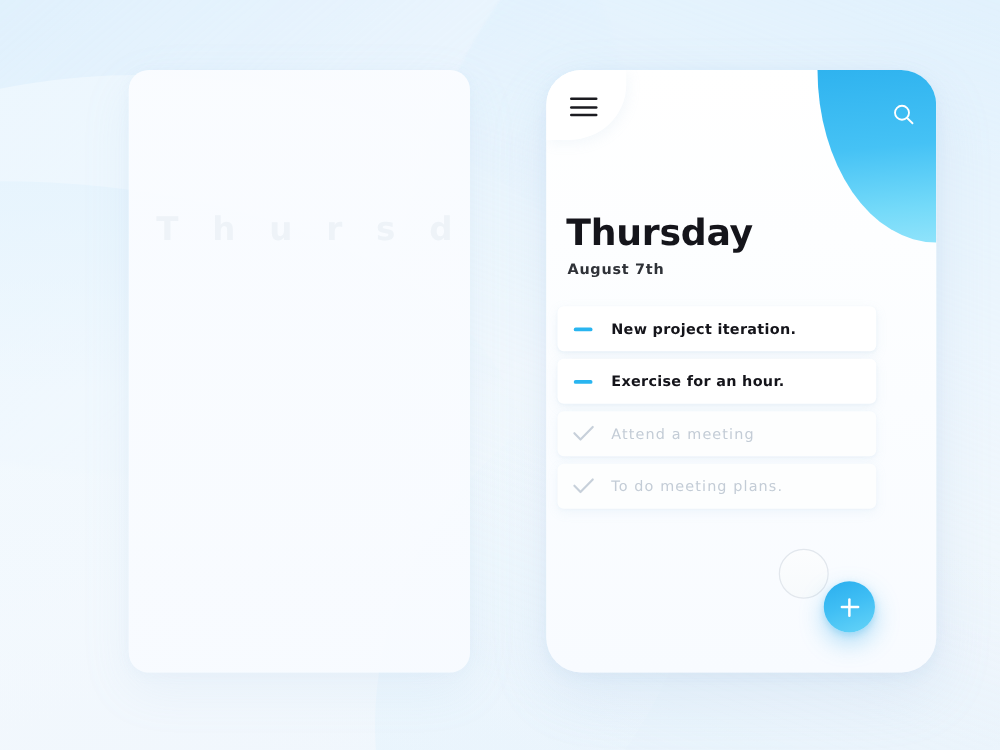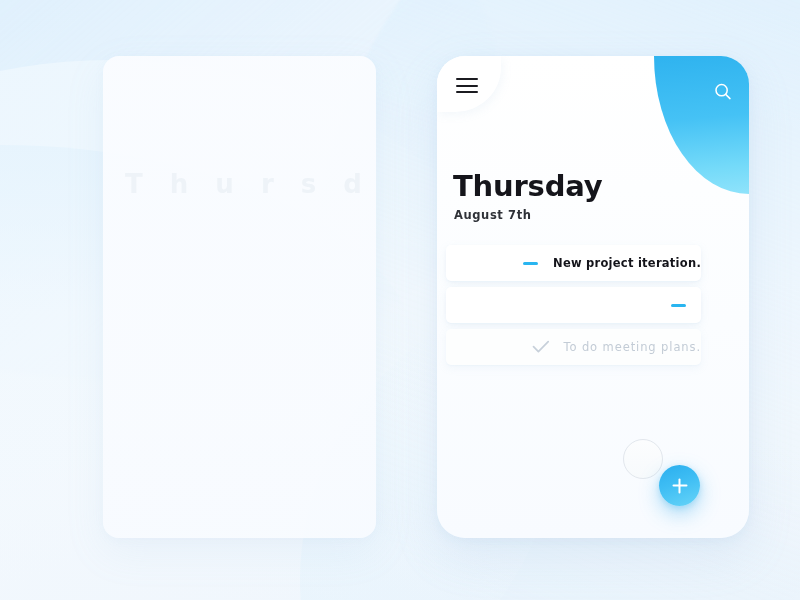--- a/index.html
+++ b/index.html
@@ -195,21 +195,20 @@
     position: relative;
     height: 36px;
     margin-bottom: 6px;
     border-radius: 5px;
     background: #ffffff;
     box-shadow: 0 3px 9px rgba(150,185,220,.13), 0 1px 2px rgba(150,185,220,.08);
     display: flex;
     align-items: center;
     padding-left: 12px;
     box-sizing: border-box;
-    justify-content: flex-end;
   }
   .task-row.done {
     background: #fdfefe;
     box-shadow: 0 3px 9px rgba(150,185,220,.10), 0 1px 2px rgba(150,185,220,.06);
   }
   .marker {
     width: 20px;
     height: 16px;
     flex: 0 0 20px;
     position: relative;
@@ -320,22 +319,31 @@
 
     <div class="task-list">
 
       <div class="task-row">
         <span class="marker dash"></span>
         <span class="task-label">New project iteration.</span>
       </div>
 
       <div class="task-row">
         <span class="marker dash"></span>
+        <span class="task-label">Exercise for an hour.</span>
       </div>
 
+      <div class="task-row done">
+        <span class="marker check">
+          <svg width="18" height="14" viewBox="0 0 18 14" fill="none">
+            <path d="M1.5 6.6 L6.4 11.6 L16.2 1.6" stroke="#c7d0da" stroke-width="1.7" stroke-linecap="round" stroke-linejoin="round"></path>
+          </svg>
+        </span>
+        <span class="task-label">Attend a meeting</span>
+      </div>
 
       <div class="task-row done">
         <span class="marker check">
           <svg width="18" height="14" viewBox="0 0 18 14" fill="none">
             <path d="M1.5 6.6 L6.4 11.6 L16.2 1.6" stroke="#c7d0da" stroke-width="1.7" stroke-linecap="round" stroke-linejoin="round"></path>
           </svg>
         </span>
         <span class="task-label">To do meeting plans.</span>
       </div>
 

